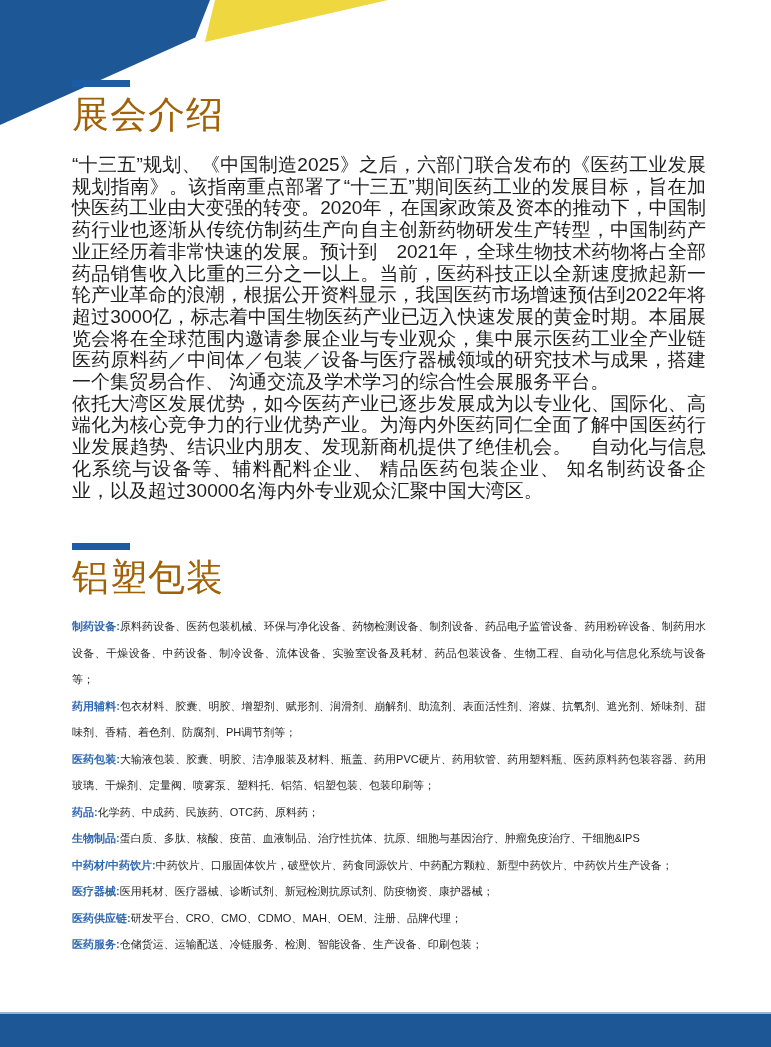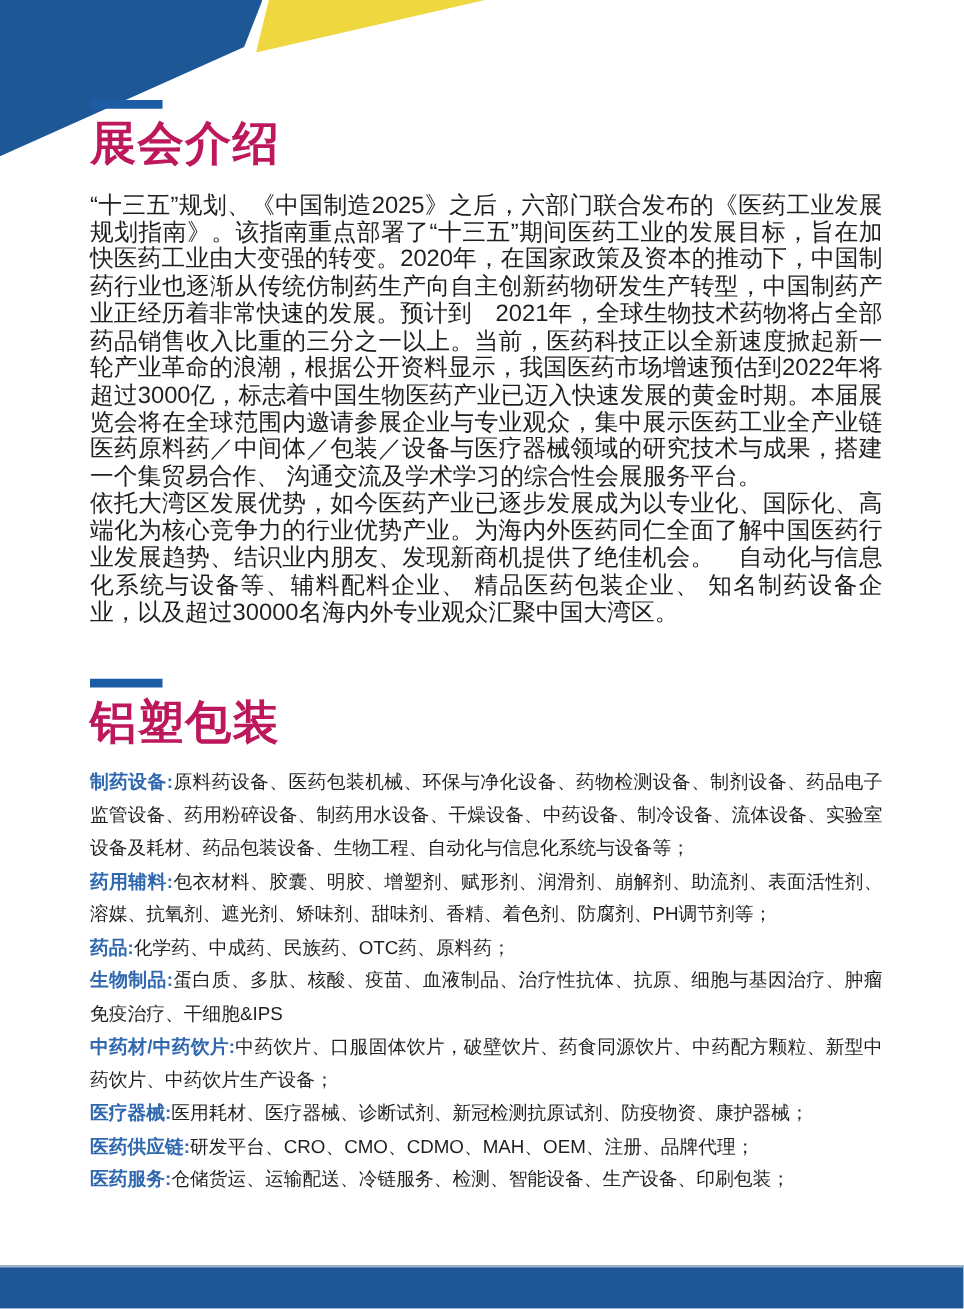--- a/index.html
+++ b/index.html
@@ -40,36 +40,36 @@
     width: 58px;
     height: 7px;
     background: #1c5ca4;
   }
   .dash.first { margin-top: 80px; }
   .dash.second { margin-top: 42px; }
   h1.section-title {
     margin: 6px 0 0 0;
     font-size: 37px;
     line-height: 44px;
-    font-weight: bold;
-    color: #be185d;
+    font-weight: normal;
+    color: #a16207;
     letter-spacing: 1px;
   }
   .intro-text p {
     margin: 0;
     font-size: 19px;
     line-height: 21.7px;
     color: #1f1f1f;
     text-align: justify;
   }
   .intro-text { margin-top: 17px; }
   .scope-list { margin-top: 13px; }
   .scope-list p {
     margin: 0;
-    font-size: 15px;
+    font-size: 11px;
     line-height: 26.5px;
     color: #1f1f1f;
     text-align: justify;
   }
   .scope-label {
     color: #2f68ae;
     font-weight: bold;
   }
   .footer-bar {
     position: absolute;
@@ -100,20 +100,21 @@
         <p>依托大湾区发展优势，如今医药产业已逐步发展成为以专业化、国际化、高端化为核心竞争力的行业优势产业。为海内外医药同仁全面了解中国医药行业发展趋势、结识业内朋友、发现新商机提供了绝佳机会。　自动化与信息化系统与设备等、辅料配料企业、 精品医药包装企业、 知名制药设备企业，以及超过30000名海内外专业观众汇聚中国大湾区。</p>
       </div>
     </section>
 
     <section>
       <div class="dash second"></div>
       <h1 class="section-title">铝塑包装</h1>
       <div class="scope-list">
           <p><span class="scope-label">制药设备:</span>原料药设备、医药包装机械、环保与净化设备、药物检测设备、制剂设备、药品电子监管设备、药用粉碎设备、制药用水设备、干燥设备、中药设备、制冷设备、流体设备、实验室设备及耗材、药品包装设备、生物工程、自动化与信息化系统与设备等；</p>
           <p><span class="scope-label">药用辅料:</span>包衣材料、胶囊、明胶、增塑剂、赋形剂、润滑剂、崩解剂、助流剂、表面活性剂、溶媒、抗氧剂、遮光剂、矫味剂、甜味剂、香精、着色剂、防腐剂、PH调节剂等；</p>
+          <p><span class="scope-label">医药包装:</span>大输液包装、胶囊、明胶、洁净服装及材料、瓶盖、药用PVC硬片、药用软管、药用塑料瓶、医药原料药包装容器、药用玻璃、干燥剂、定量阀、喷雾泵、塑料托、铝箔、铝塑包装、包装印刷等；</p>
           <p><span class="scope-label">药品:</span>化学药、中成药、民族药、OTC药、原料药；</p>
           <p><span class="scope-label">生物制品:</span>蛋白质、多肽、核酸、疫苗、血液制品、治疗性抗体、抗原、细胞与基因治疗、肿瘤免疫治疗、干细胞&amp;IPS</p>
           <p><span class="scope-label">中药材/中药饮片:</span>中药饮片、口服固体饮片，破壁饮片、药食同源饮片、中药配方颗粒、新型中药饮片、中药饮片生产设备；</p>
           <p><span class="scope-label">医疗器械:</span>医用耗材、医疗器械、诊断试剂、新冠检测抗原试剂、防疫物资、康护器械；</p>
           <p><span class="scope-label">医药供应链:</span>研发平台、CRO、CMO、CDMO、MAH、OEM、注册、品牌代理；</p>
           <p><span class="scope-label">医药服务:</span>仓储货运、运输配送、冷链服务、检测、智能设备、生产设备、印刷包装；</p>
         </div>
     </section>
 
   </div>

